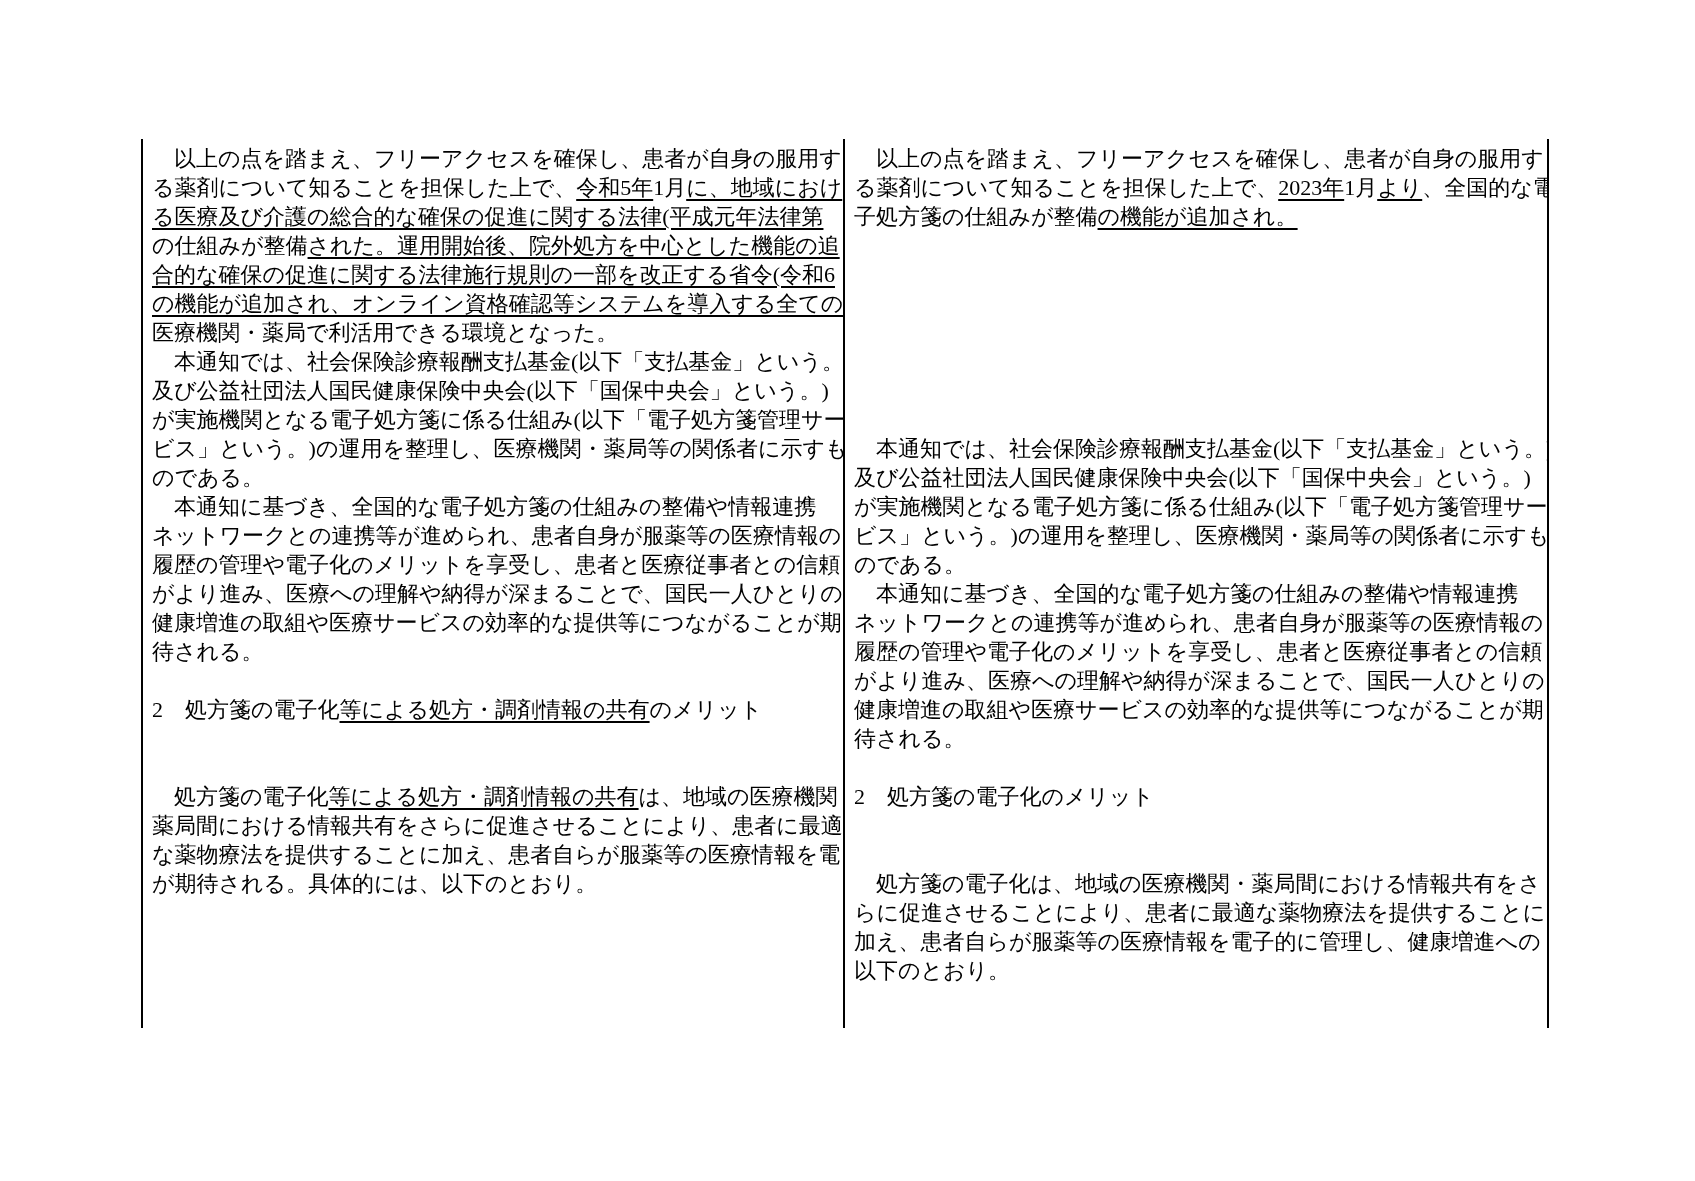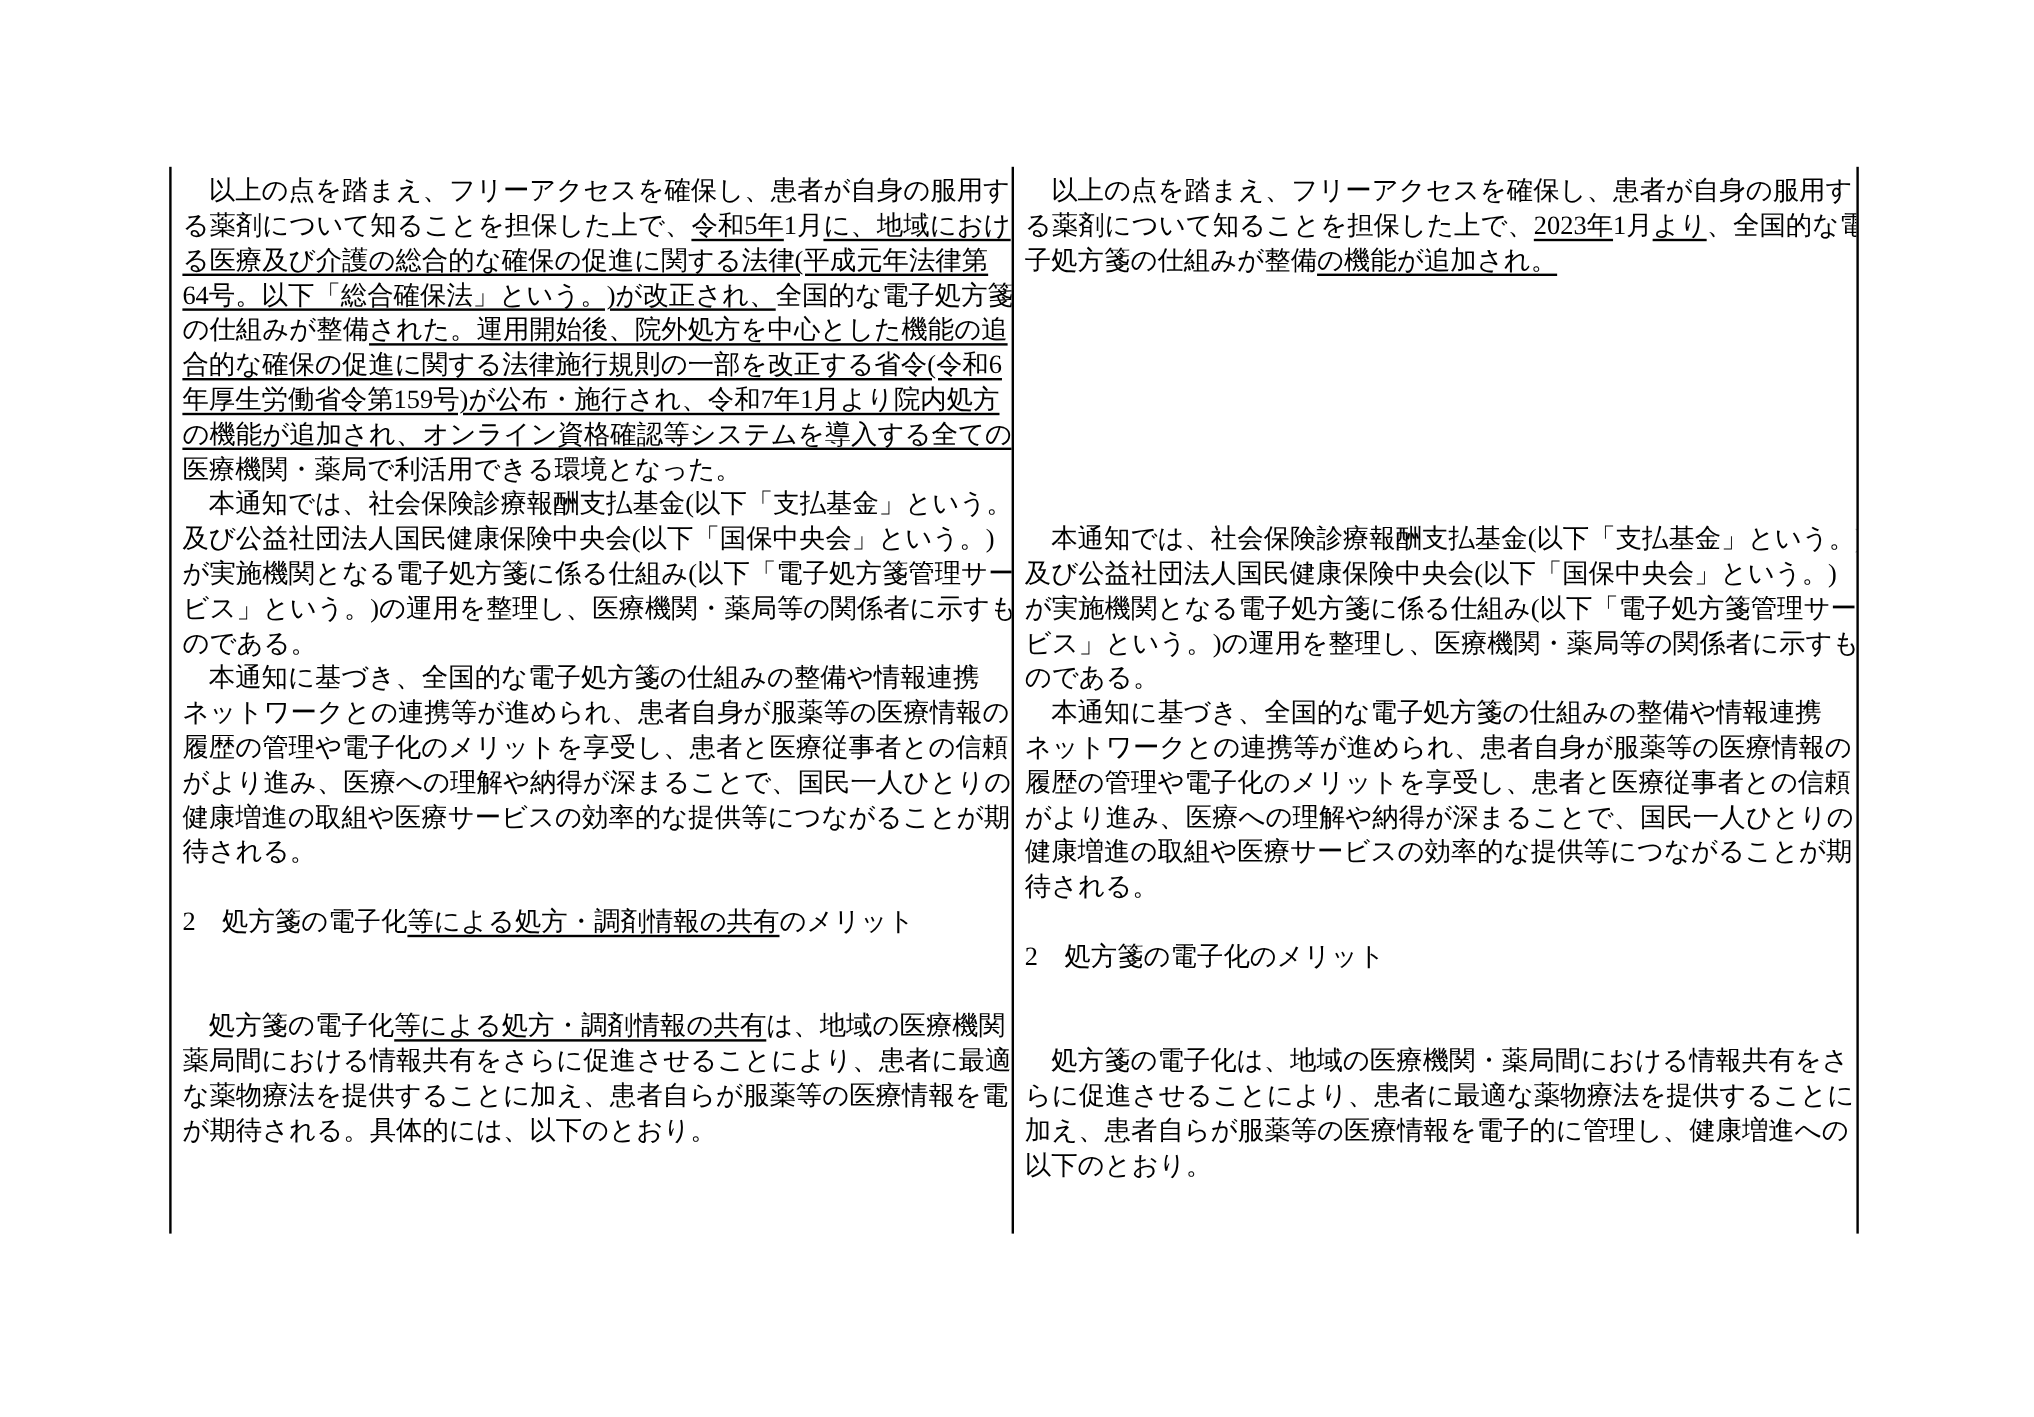--- a/index.html
+++ b/index.html
@@ -58,24 +58,22 @@
   }
 </style>
 </head>
 <body>
 
 <div class="diff-table">
   <div class="diff-col old">
       <div class="line"><span class="seg">　以上の点を踏まえ、フリーアクセスを確保し、患者が自身の服用す</span></div>
       <div class="line"><span class="seg">る薬剤について知ることを担保した上で、</span><span class="seg u">令和5年</span><span class="seg">1月</span><span class="seg u">に、地域におけ</span></div>
       <div class="line"><span class="seg u">る医療及び介護の総合的な確保の促進に関する法律(平成元年法律第</span></div>
-      <div class="line"><span class="seg u">64号。以下「総合確保法」という。)が改正され、</span><span class="seg">全国的な電子処方箋</span></div>
       <div class="line"><span class="seg">の仕組みが整備</span><span class="seg u">された。運用開始後、院外処方を中心とした機能の追</span></div>
       <div class="line"><span class="seg u">合的な確保の促進に関する法律施行規則の一部を改正する省令(令和6</span></div>
-      <div class="line"><span class="seg u">年厚生労働省令第159号)が公布・施行され、令和7年1月より院内処方</span></div>
       <div class="line"><span class="seg u">の機能が追加され、オンライン資格確認等システムを導入する全ての</span></div>
       <div class="line"><span class="seg u2">医療機関・薬局で利活用できる環境となった。</span></div>
       <div class="line"><span class="seg">　本通知では、社会保険診療報酬支払基金(以下「支払基金」という。)</span></div>
       <div class="line"><span class="seg">及び公益社団法人国民健康保険中央会(以下「国保中央会」という。)</span></div>
       <div class="line"><span class="seg">が実施機関となる電子処方箋に係る仕組み(以下「電子処方箋管理サー</span></div>
       <div class="line"><span class="seg">ビス」という。)の運用を整理し、医療機関・薬局等の関係者に示すも</span></div>
       <div class="line"><span class="seg">のである。</span></div>
       <div class="line"><span class="seg">　本通知に基づき、全国的な電子処方箋の仕組みの整備や情報連携</span></div>
       <div class="line"><span class="seg">ネットワークとの連携等が進められ、患者自身が服薬等の医療情報の</span></div>
       <div class="line"><span class="seg">履歴の管理や電子化のメリットを享受し、患者と医療従事者との信頼</span></div>

